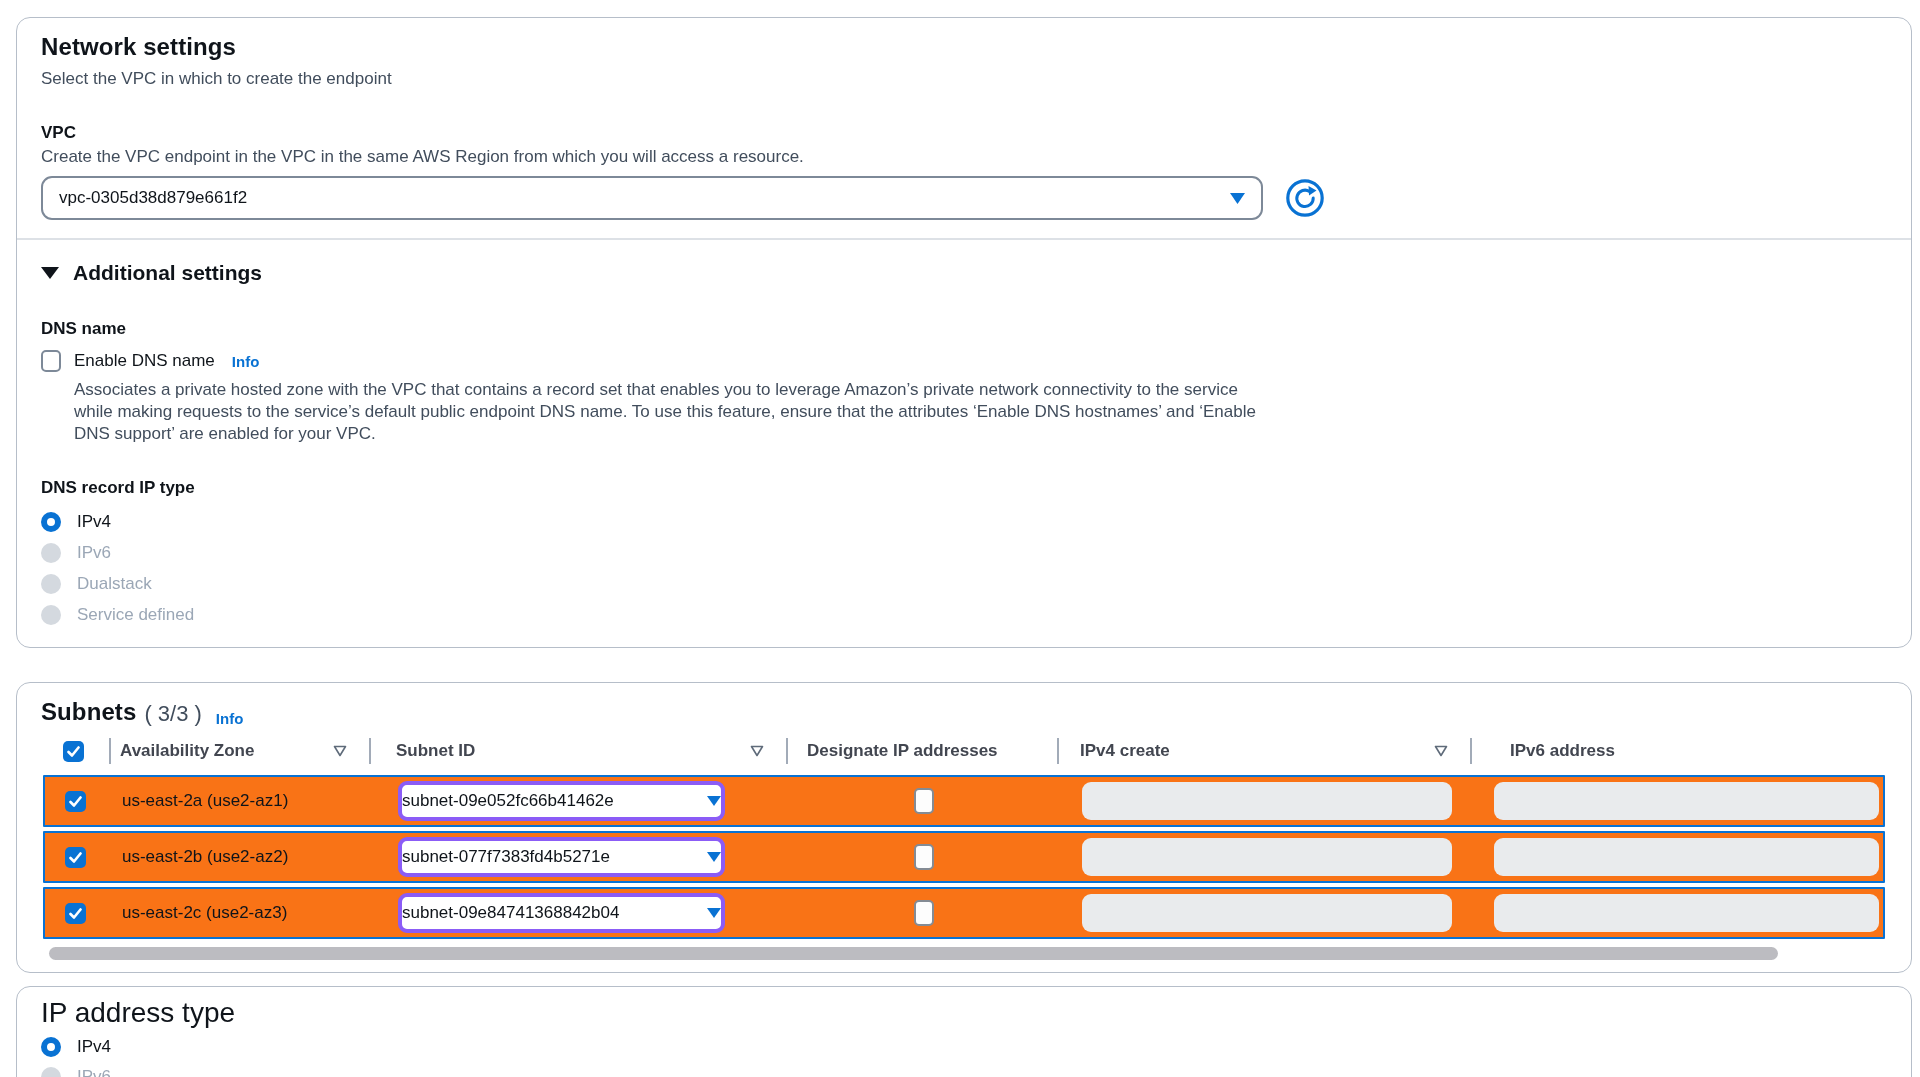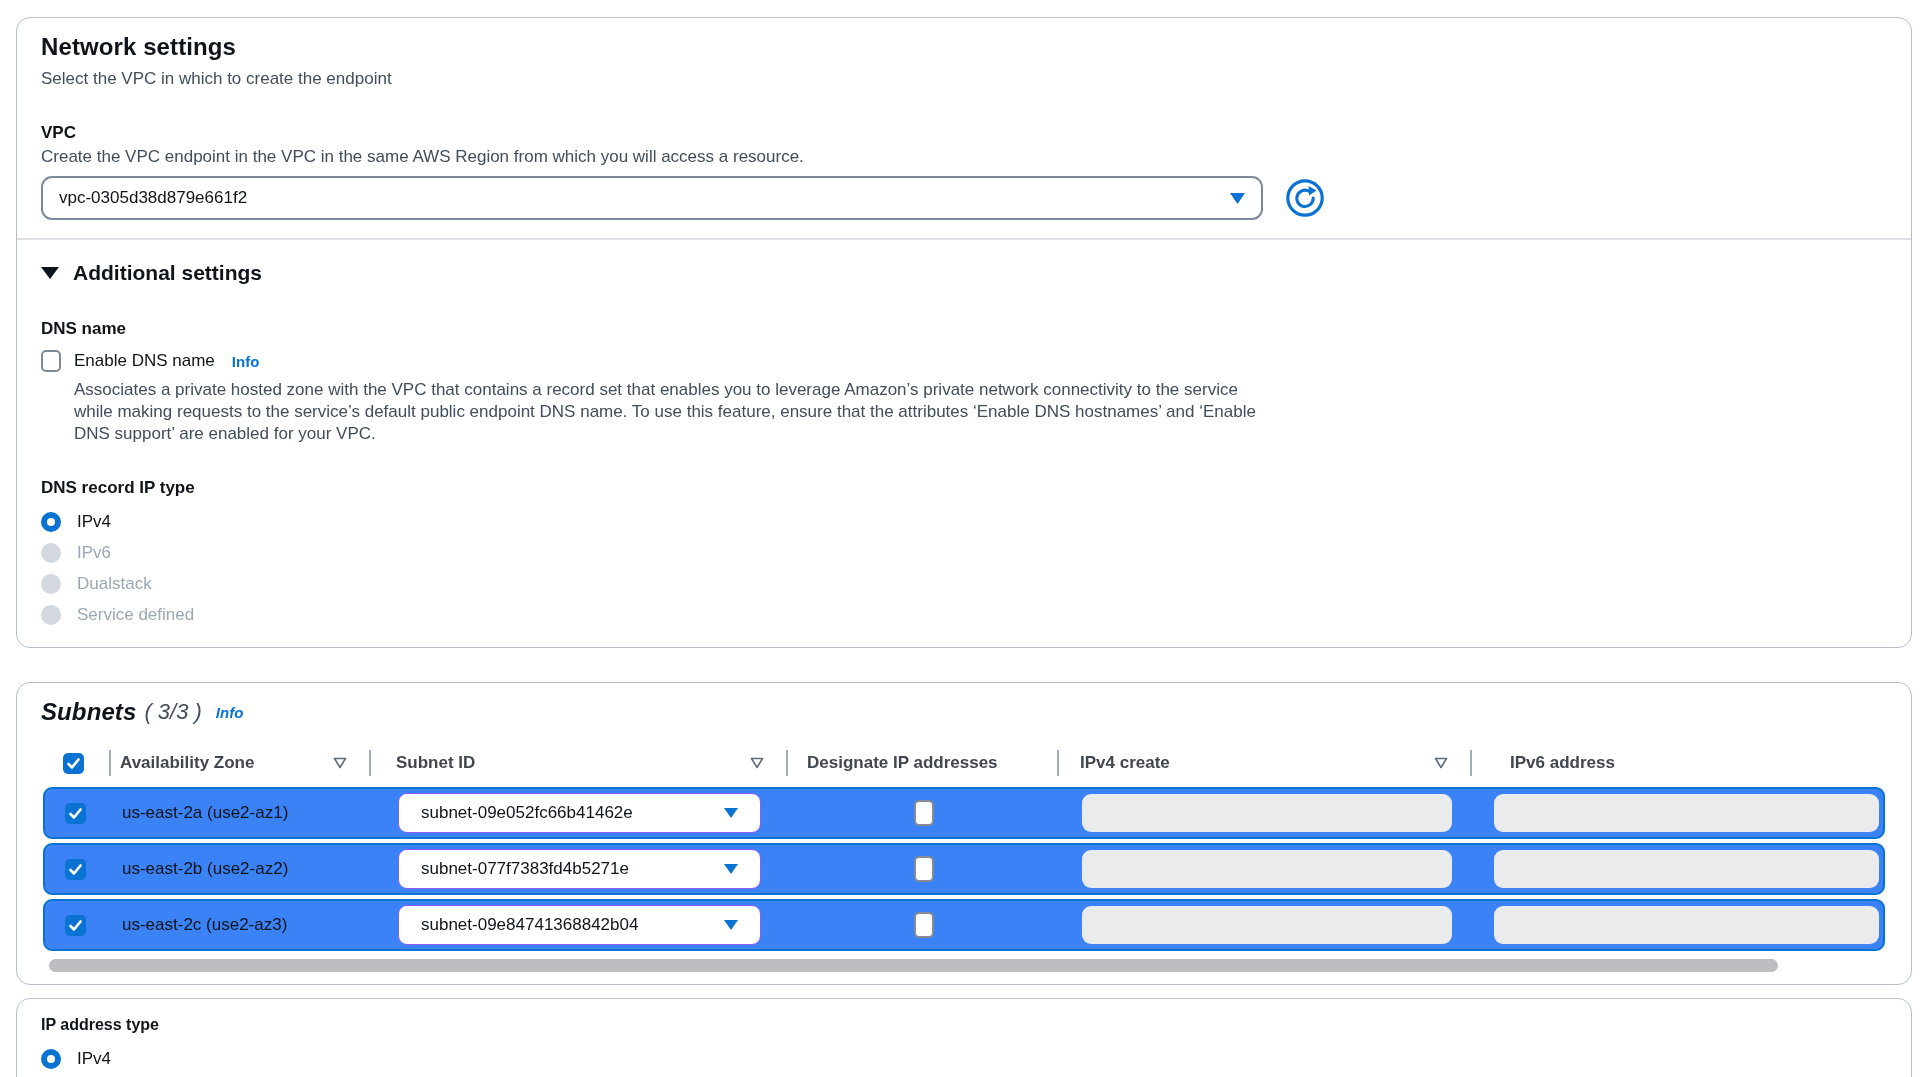--- a/index.html
+++ b/index.html
@@ -61,60 +61,60 @@
   .radio-row { display: flex; align-items: center; margin-bottom: 10px; }
   .radio-row:last-child { margin-bottom: 0; }
   .radio { width: 20px; height: 20px; border-radius: 50%; flex: none; }
   .radio.selected { border: 6px solid #0972d3; background: #fff; cursor: pointer; }
   .radio.disabled { background: #d4d9df; }
   .radio-label { margin-left: 16px; line-height: 21px; }
   .radio-label.disabled { color: #9ba7b6; }
 
   
   .card2 { margin-top: 34px; padding: 14px 0 10px 0; }
-  .subnets-header { display: flex; align-items: center; padding: 0 24px; margin-bottom: 16px; font-style: italic; }
+  .subnets-header { display: flex; align-items: flex-end; padding: 0 24px; margin-bottom: 4px; }
   .subnets-count { font-size: 22px; font-weight: 400; color: #414d5c; margin-left: 8px; }
   .subnets-header .info-link { margin-left: 14px; }
 
   .table { padding: 0 26px; }
   .grid-row { display: grid; grid-template-columns: 66px 260px 417px 271px 413px minmax(0,1fr); align-items: center; }
   .thead { height: 40px; font-weight: 700; color: #424650; }
   .th { position: relative; height: 100%; display: flex; align-items: center; }
   .th.with-div::before {
     content: ""; position: absolute; left: 0; top: 50%; transform: translateY(-50%);
     width: 2px; height: 26px; background: #a2abb8;
   }
   .th.sortable { justify-content: space-between; padding-right: 22px; cursor: pointer; }
   .pl-az { padding-left: 11px; } .pl-subnet { padding-left: 27px; }
   .pl-desig { padding-left: 21px; } .pl-ipv4 { padding-left: 23px; } .pl-ipv6 { padding-left: 40px; }
   .cell-check { padding-left: 20px; display: flex; align-items: center; }
 
   .trow {
-    height: 52px; background: #3b82f6;
-    border: 2px solid #0972d3; border-radius: 9px;
+    height: 52px; background: #f97316;
+    border: 2px solid #0972d3; border-radius: 1px;
     margin-top: 4px;
   }
   .row-select {
-    width: 363px; height: 40px; background: #fff;
-    border: 1px solid #8b5cf6; border-radius: 9px;
+    width: 327px; height: 40px; background: #fff;
+    border: 4px solid #8b5cf6; border-radius: 9px;
     display: flex; align-items: center; justify-content: space-between;
-    padding: 0 22px; cursor: pointer; font-size: 17px;
+    padding: 0 0; cursor: pointer; font-size: 17px;
   }
   .cell-desig { display: flex; justify-content: center; }
   .desig-checkbox { width: 20px; height: 26px; border: 2px solid #848b94; border-radius: 5px; background: #fdfdfd; cursor: pointer; }
   .addr-field { height: 38px; background: #e9ebed; border-radius: 9px; }
   .addr-ipv4 { width: 370px; margin-left: 23px; }
   .addr-ipv6 { width: calc(100% - 26px); margin-left: 22px; }
 
   .hscroll { margin: 8px 10px 2px 26px; height: 13px; position: relative; }
   .hscroll-thumb { position: absolute; left: 6px; top: 0; width: 1729px; height: 13px; border-radius: 7px; background: #bcbcc1; }
 
   
   .card3 { margin-top: 13px; padding: 14px 24px 14px 24px; }
-  .card3-label { font-size: 16px; font-weight: 700; line-height: 24px; }
+  .card3-label { font-size: 28px; font-weight: 400; line-height: 24px; }
   .card3 .radio-group { margin-top: 11px; }
   .card3 .radio-row { margin-bottom: 9px; }
 
   .caret-svg { flex: none; }
 </style>
 </head>
 <body>
 
 <div class="page">
 

